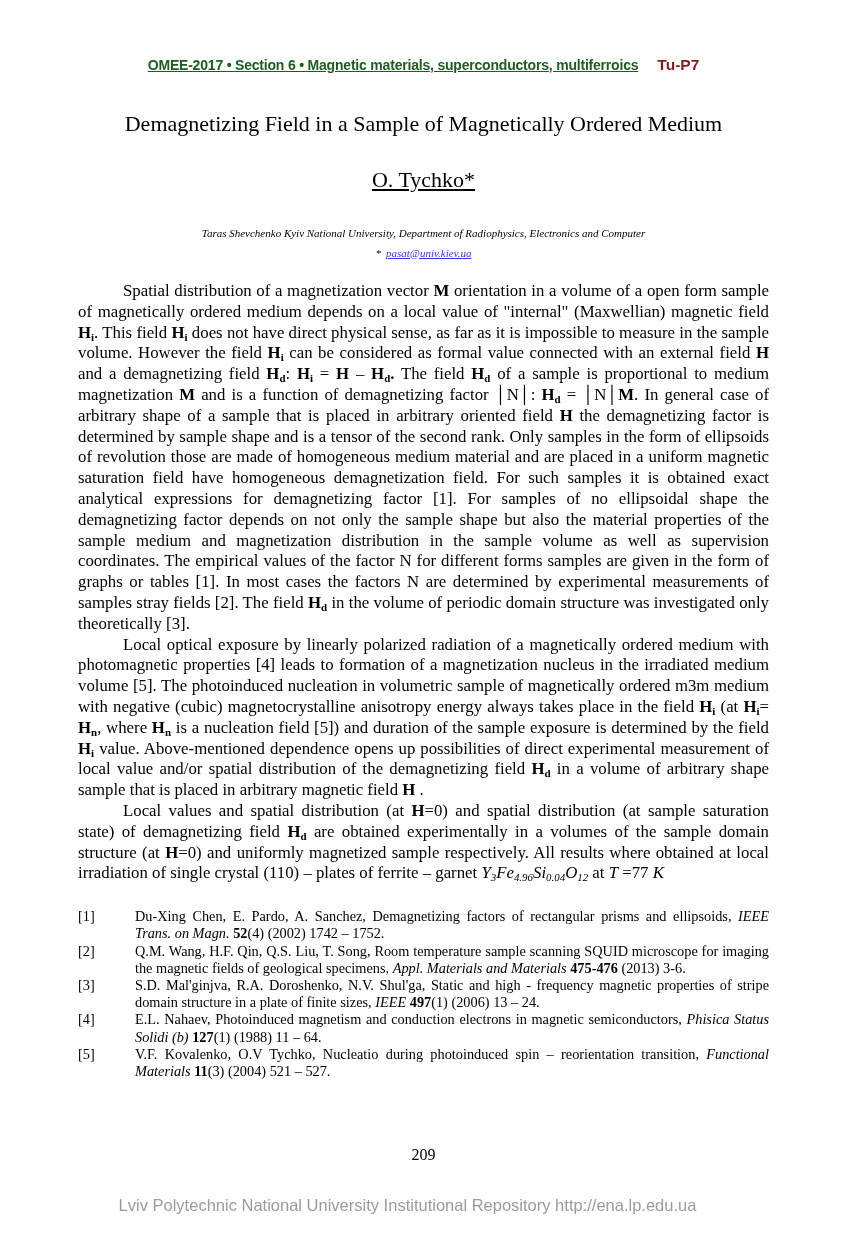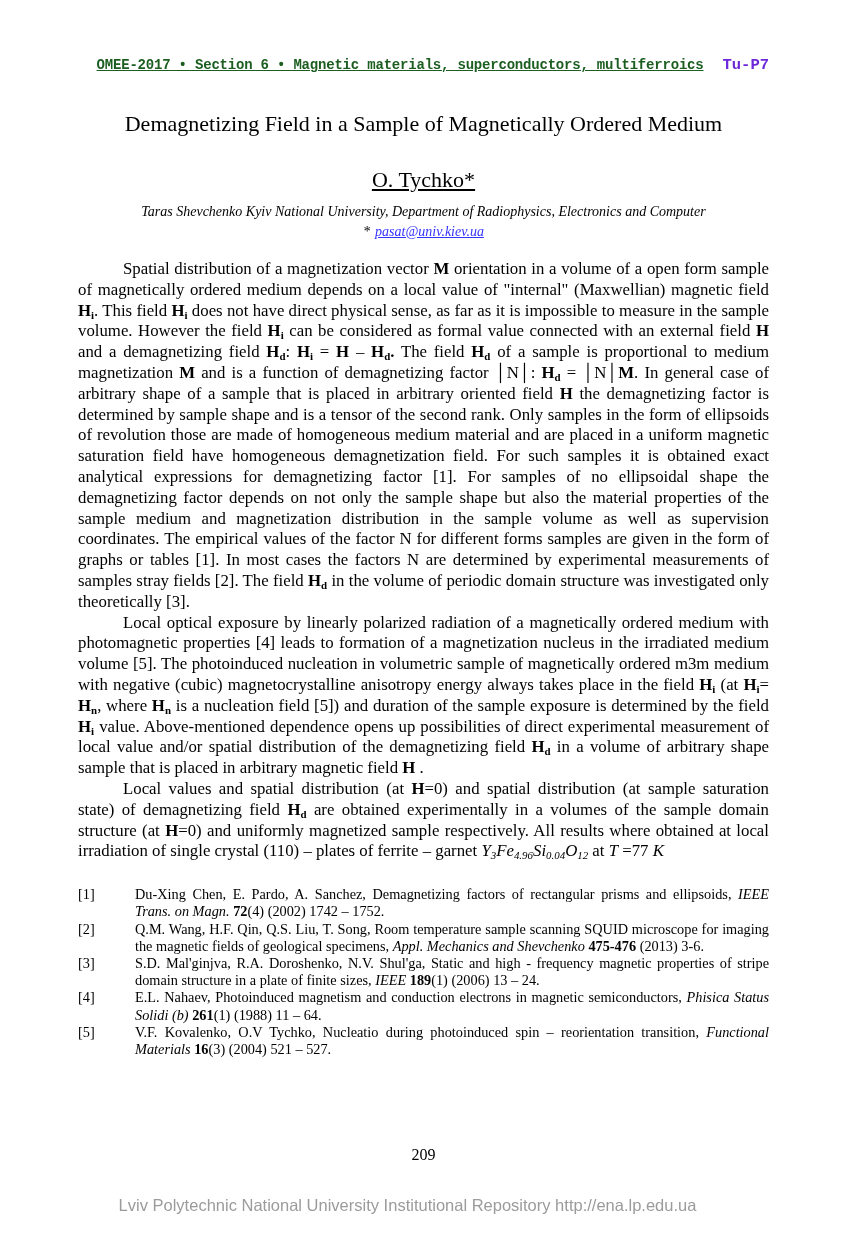--- a/index.html
+++ b/index.html
@@ -10,49 +10,49 @@
     color: #000000;
     position: relative;
     overflow: hidden;
   }
   .page {
     position: absolute; inset: 0;
     padding: 56px 78px 0 78px;
     box-sizing: border-box;
   }
   .header {
-    display: flex; justify-content: flex-end; align-items: baseline;
-    font-family: Liberation Mono, monospace;
+    display: flex; justify-content: center; align-items: baseline;
+    font-family: Liberation Sans, sans-serif;
     font-weight: 700;
     gap: 19px;
   }
   .header-left {
     color: var(--header-green, #1b5e20);
     font-size: 14px;
     letter-spacing: -0.2px;
     text-decoration: underline;
   }
-  .header-right { font-size: 15.5px; color: #6d28d9; }
+  .header-right { font-size: 15.5px; color: #7f1d1d; }
   .title {
     margin: 37px 0 0 0;
     text-align: center;
     font-size: 22px; font-weight: 400;
     line-height: 26px;
   }
   .author {
     margin-top: 30px;
     text-align: center;
     font-size: 22px;
     text-decoration: underline;
   }
   .affiliation {
-    margin-top: 9px;
+    margin-top: 31px;
     text-align: center;
     font-style: italic;
-    font-size: 14px;
+    font-size: 11px;
     line-height: 19.5px;
   }
   .email-line { font-style: italic; }
   .email-asterisk { color: #000; margin-right: 5px; }
   .email-link {
     color: var(--link-blue, #3333ff);
     text-decoration: underline;
   }
   .body {
     margin-top: 18px;
@@ -105,37 +105,37 @@
 
   <div class="body" id="body-paragraphs">
       <p>Spatial distribution of a magnetization vector <b>M</b> orientation in a volume of a open form sample of magnetically ordered medium depends on a local value of "internal" (Maxwellian) magnetic field <b>H<sub>i</sub></b>. This field <b>H<sub>i</sub></b> does not have direct physical sense, as far as it is impossible to measure in the sample volume. However the field <b>H<sub>i</sub></b> can be considered as formal value connected with an external field <b>H</b> and a demagnetizing field <b>H<sub>d</sub></b>: <b>H<sub>i</sub></b> = <b>H</b> – <b>H<sub>d</sub>.</b> The field <b>H<sub>d</sub></b> of a sample is proportional to medium magnetization <b>M</b> and is a function of demagnetizing factor │N│: <b>H<sub>d</sub></b> = │N│<b>M</b>. In general case of arbitrary shape of a sample that is placed in arbitrary oriented field <b>H</b> the demagnetizing factor is determined by sample shape and is a tensor of the second rank. Only samples in the form of ellipsoids of revolution those are made of homogeneous medium material and are placed in a uniform magnetic saturation field have homogeneous demagnetization field. For such samples it is obtained exact analytical expressions for demagnetizing factor [1]. For samples of no ellipsoidal shape the demagnetizing factor depends on not only the sample shape but also the material properties of the sample medium and magnetization distribution in the sample volume as well as supervision coordinates. The empirical values of the factor N for different forms samples are given in the form of graphs or tables [1]. In most cases the factors N are determined by experimental measurements of samples stray fields [2]. The field <b>H<sub>d</sub></b> in the volume of periodic domain structure was investigated only theoretically [3].</p>
       <p>Local optical exposure by linearly polarized radiation of a magnetically ordered medium with photomagnetic properties [4] leads to formation of a magnetization nucleus in the irradiated medium volume [5]. The photoinduced nucleation in volumetric sample of magnetically ordered m3m medium with negative (cubic) magnetocrystalline anisotropy energy always takes place in the field <b>H<sub>i</sub></b> (at <b>H<sub>i</sub></b>= <b>H<sub>n</sub></b>, where <b>H<sub>n</sub></b> is a nucleation field [5]) and duration of the sample exposure is determined by the field <b>H<sub>i</sub></b> value. Above-mentioned dependence opens up possibilities of direct experimental measurement of local value and/or spatial distribution of the demagnetizing field <b>H<sub>d</sub></b> in a volume of arbitrary shape sample that is placed in arbitrary magnetic field <b>H</b> .</p>
       <p>Local values and spatial distribution (at <b>H</b>=0) and spatial distribution (at sample saturation state) of demagnetizing field <b>H<sub>d</sub></b> are obtained experimentally in a volumes of the sample domain structure (at <b>H</b>=0) and uniformly magnetized sample respectively. All results where obtained at local irradiation of single crystal (110) – plates of ferrite – garnet <i>Y<sub>3</sub>Fe<sub>4.96</sub>Si<sub>0.04</sub>O<sub>12</sub></i> at <i>T</i> =77 <i>K</i></p>
     </div>
 
   <div class="references" id="references">
       <div class="ref">
         <span class="ref-label">[1]</span>
-        <span class="ref-text">Du-Xing Chen, E. Pardo, A. Sanchez, Demagnetizing factors of rectangular prisms and ellipsoids, <i>IEEE Trans. on Magn.</i> <b>72</b>(4) (2002) 1742 – 1752.</span>
+        <span class="ref-text">Du-Xing Chen, E. Pardo, A. Sanchez, Demagnetizing factors of rectangular prisms and ellipsoids, <i>IEEE Trans. on Magn.</i> <b>52</b>(4) (2002) 1742 – 1752.</span>
       </div>
       <div class="ref">
         <span class="ref-label">[2]</span>
-        <span class="ref-text">Q.M. Wang, H.F. Qin, Q.S. Liu, T. Song, Room temperature sample scanning SQUID microscope for imaging the magnetic fields of geological specimens, <i>Appl. Mechanics and Shevchenko</i> <b>475-476</b> (2013) 3-6.</span>
+        <span class="ref-text">Q.M. Wang, H.F. Qin, Q.S. Liu, T. Song, Room temperature sample scanning SQUID microscope for imaging the magnetic fields of geological specimens, <i>Appl. Materials and Materials</i> <b>475-476</b> (2013) 3-6.</span>
       </div>
       <div class="ref">
         <span class="ref-label">[3]</span>
-        <span class="ref-text">S.D. Mal'ginjva, R.A. Doroshenko, N.V. Shul'ga, Static and high - frequency magnetic properties of stripe domain structure in a plate of finite sizes, <i>IEEE</i> <b>189</b>(1) (2006) 13 – 24.</span>
+        <span class="ref-text">S.D. Mal'ginjva, R.A. Doroshenko, N.V. Shul'ga, Static and high - frequency magnetic properties of stripe domain structure in a plate of finite sizes, <i>IEEE</i> <b>497</b>(1) (2006) 13 – 24.</span>
       </div>
       <div class="ref">
         <span class="ref-label">[4]</span>
-        <span class="ref-text">E.L. Nahaev, Photoinduced magnetism and conduction electrons in magnetic semiconductors, <i>Phisica Status Solidi (b)</i> <b>261</b>(1) (1988) 11 – 64.</span>
+        <span class="ref-text">E.L. Nahaev, Photoinduced magnetism and conduction electrons in magnetic semiconductors, <i>Phisica Status Solidi (b)</i> <b>127</b>(1) (1988) 11 – 64.</span>
       </div>
       <div class="ref">
         <span class="ref-label">[5]</span>
-        <span class="ref-text">V.F. Kovalenko, O.V Tychko, Nucleatio during photoinduced spin – reorientation transition, <i>Functional Materials</i> <b>16</b>(3) (2004) 521 – 527.</span>
+        <span class="ref-text">V.F. Kovalenko, O.V Tychko, Nucleatio during photoinduced spin – reorientation transition, <i>Functional Materials</i> <b>11</b>(3) (2004) 521 – 527.</span>
       </div>
     </div>
 
   <div class="page-number">209</div>
 
   <div class="footer">Lviv Polytechnic National University Institutional Repository http://ena.lp.edu.ua</div>
 
 </div>
 
 </body></html>

